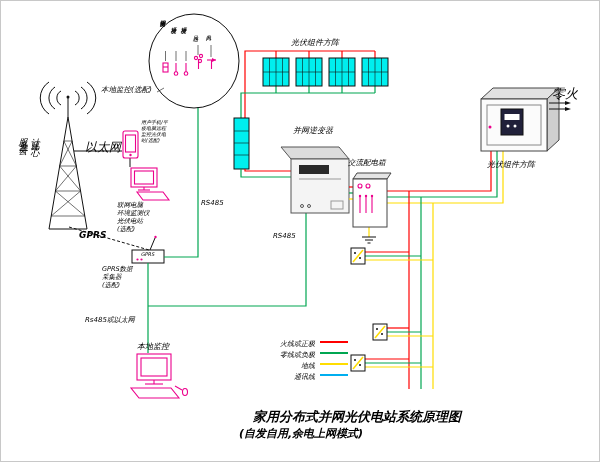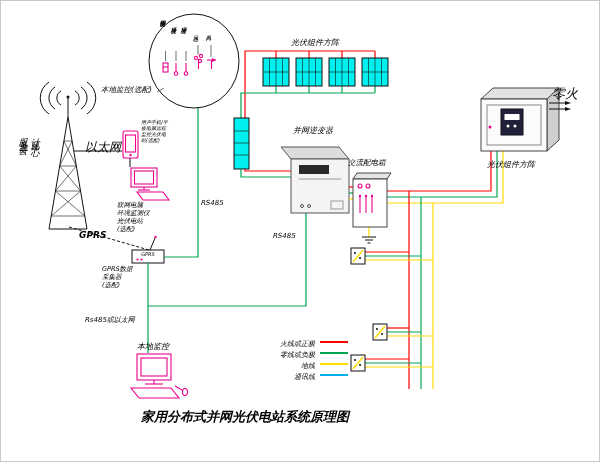--- a/index.html
+++ b/index.html
@@ -338,15 +338,16 @@
     <div class="lrow">
       <span class="llabel">地线</span>
       <span class="lline" style="background-color: rgb(255, 221, 0);"></span>
     </div>
     <div class="lrow">
       <span class="llabel">通讯线</span>
       <span class="lline" style="background-color: rgb(0, 174, 239);"></span>
     </div>
   </div>
 
-  <div class="lbl" style="left:140px;top:409px;width:320px;text-align:left;font-size:13px;font-weight:bold">家用分布式并网光伏电站系统原理图</div>
+  <div class="lbl" style="left:140px;top:409px;width:320px;text-align:right;font-size:13px;font-weight:bold">家用分布式并网光伏电站系统原理图</div>
+  <div class="lbl" style="left:140px;top:427px;width:320px;text-align:center;font-size:11px;font-weight:bold">(自发自用,余电上网模式)</div>
 
 </div>
 
 </body></html>

